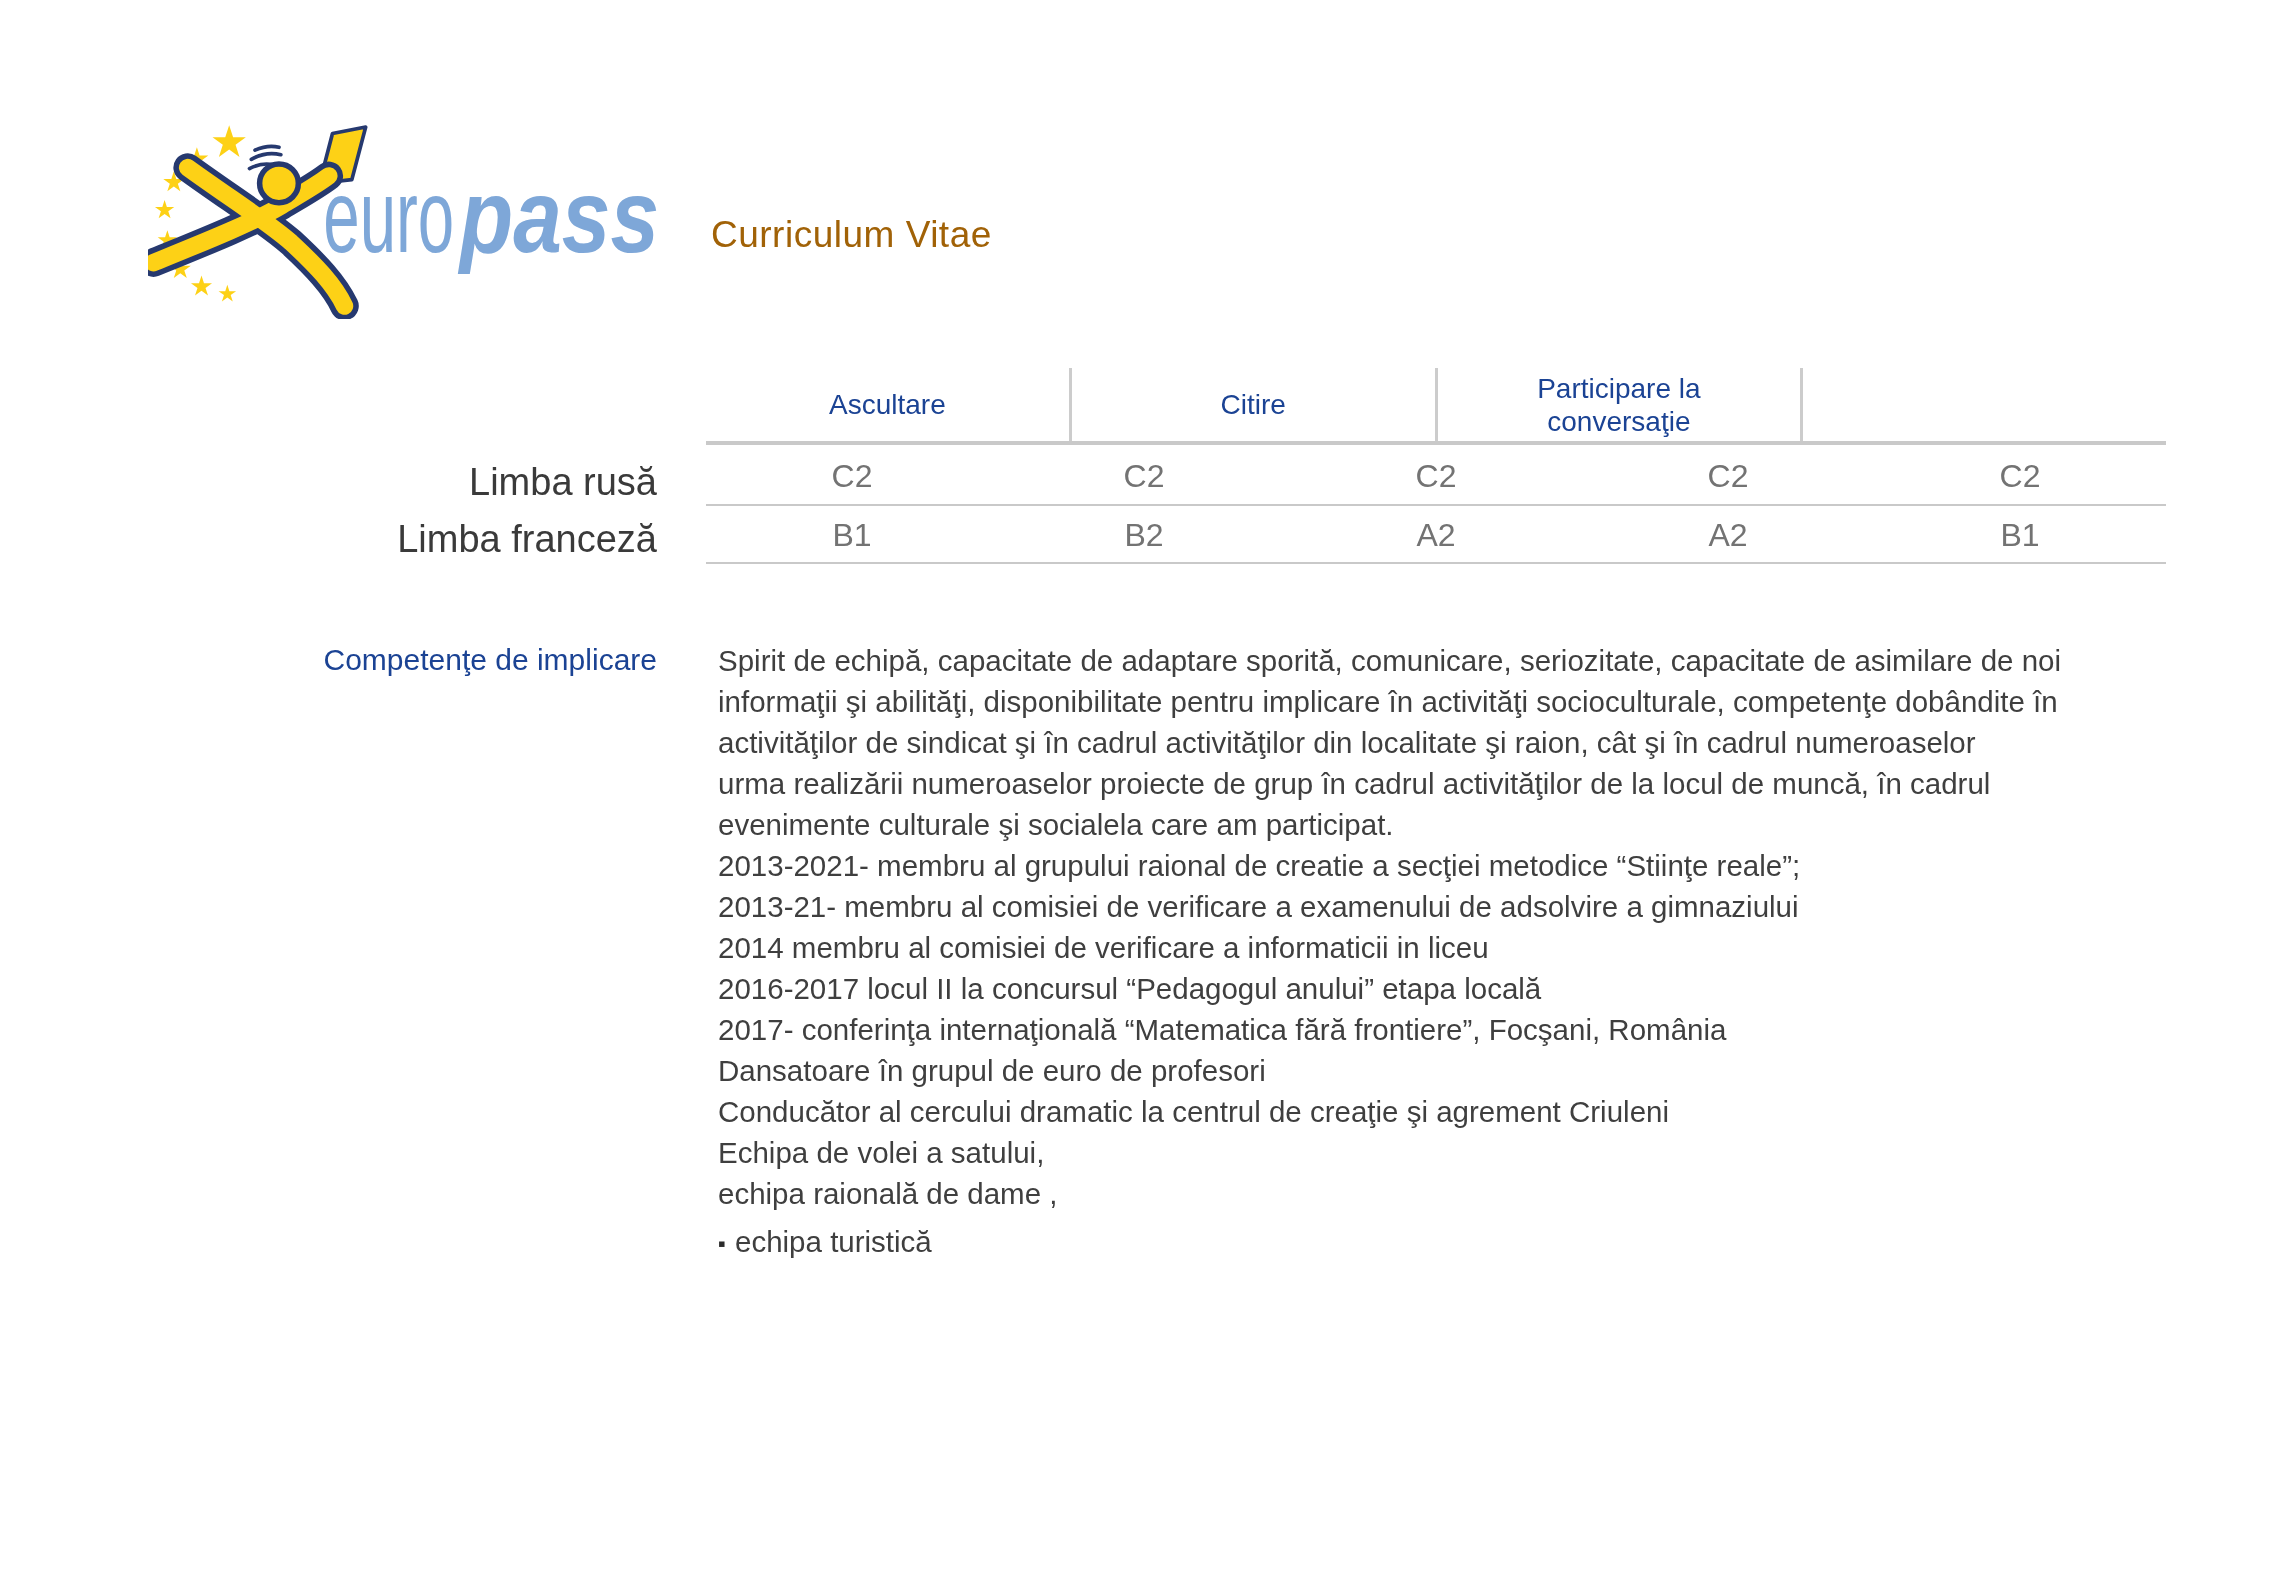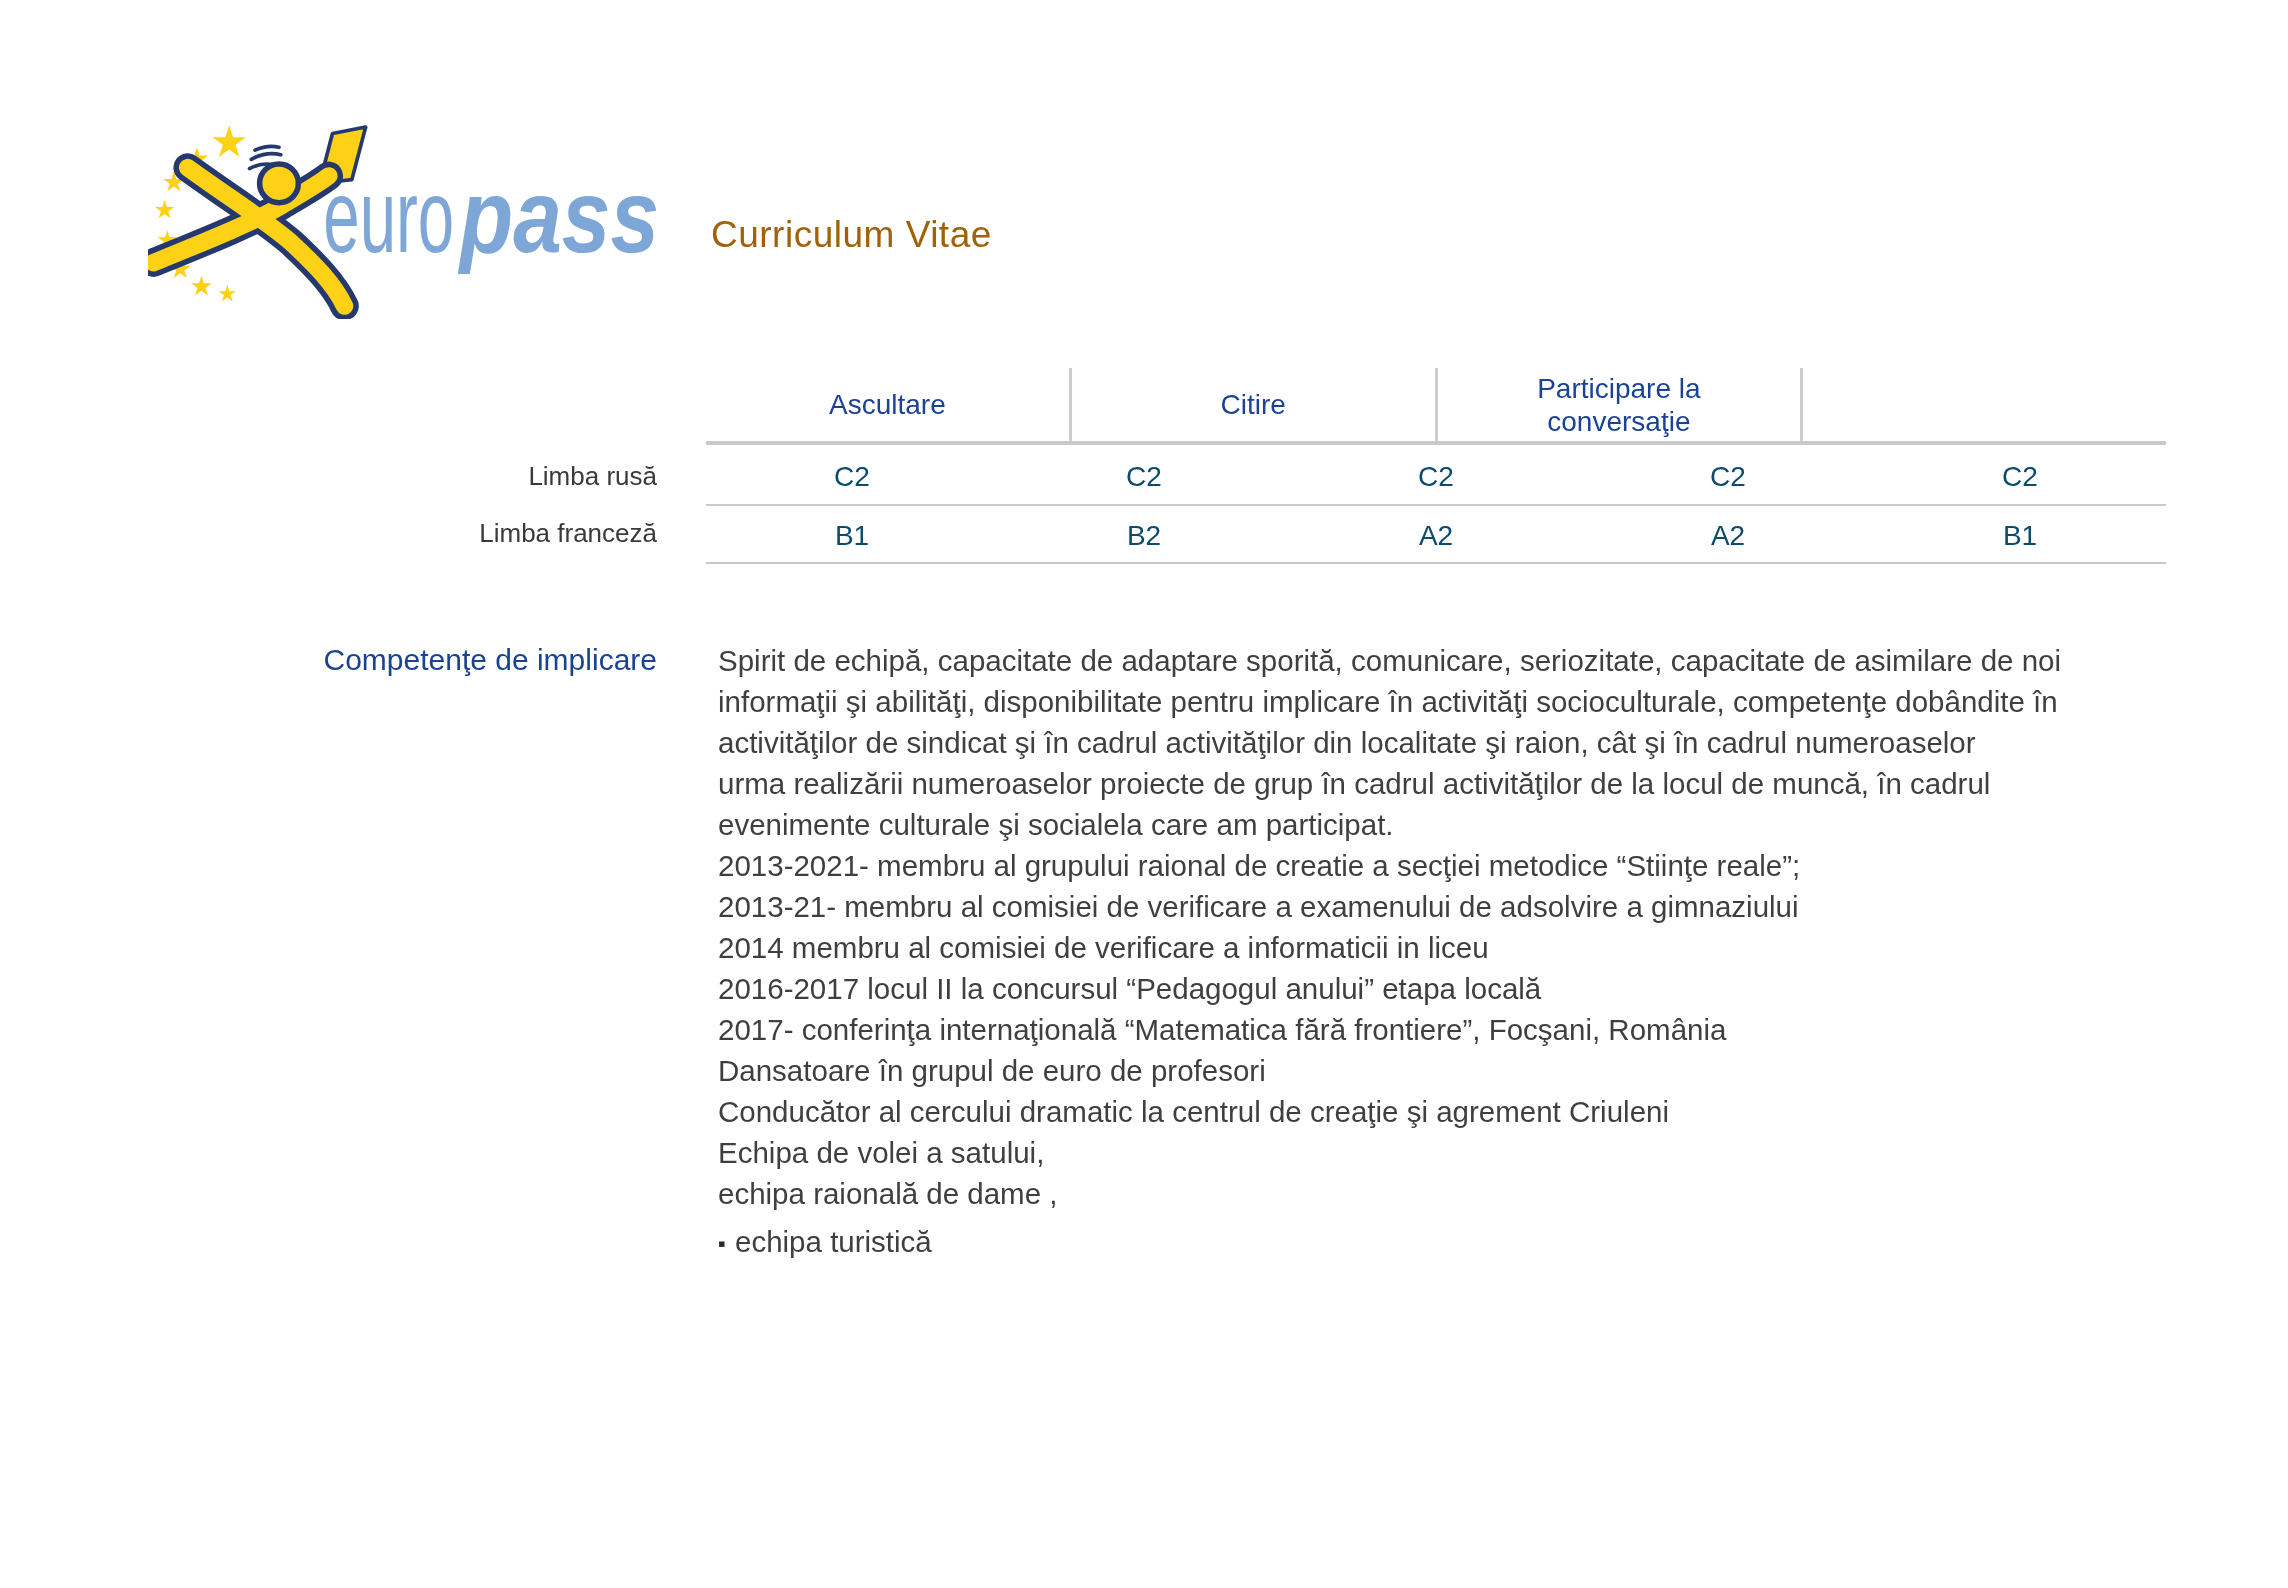--- a/index.html
+++ b/index.html
@@ -35,25 +35,25 @@
   .lang-header .hcell + .hcell { border-left: 3.7px solid #cccccc; }
 
   .lang-row {
     position: absolute; left: 706px; width: 1460px;
     display: flex; border-bottom: 2.8px solid #c9c9c9;
   }
   .lang-row.r1 { top: 449px; height: 57px; }
   .lang-row.r2 { top: 509px; height: 55px; }
   .lang-row .vcell {
     flex: 1 1 0; display: flex; align-items: center; justify-content: center;
-    font-size: 28px; color: #0c4a6e;
+    font-size: 32px; color: #737373;
   }
   .row-label {
     position: absolute; left: 231px; width: 426px; text-align: right;
-    font-size: 26px; color: #3a3a3a; white-space: nowrap;
+    font-size: 38px; color: #3a3a3a; white-space: nowrap;
   }
   .row-label.l1 { top: 461px; }
   .row-label.l2 { top: 518px; }
 
   
   .section-label {
     position: absolute; left: 231px; width: 426px; top: 643px;
     text-align: right; color: #1b4394; font-size: 30px; white-space: nowrap;
   }
   .body-text {

